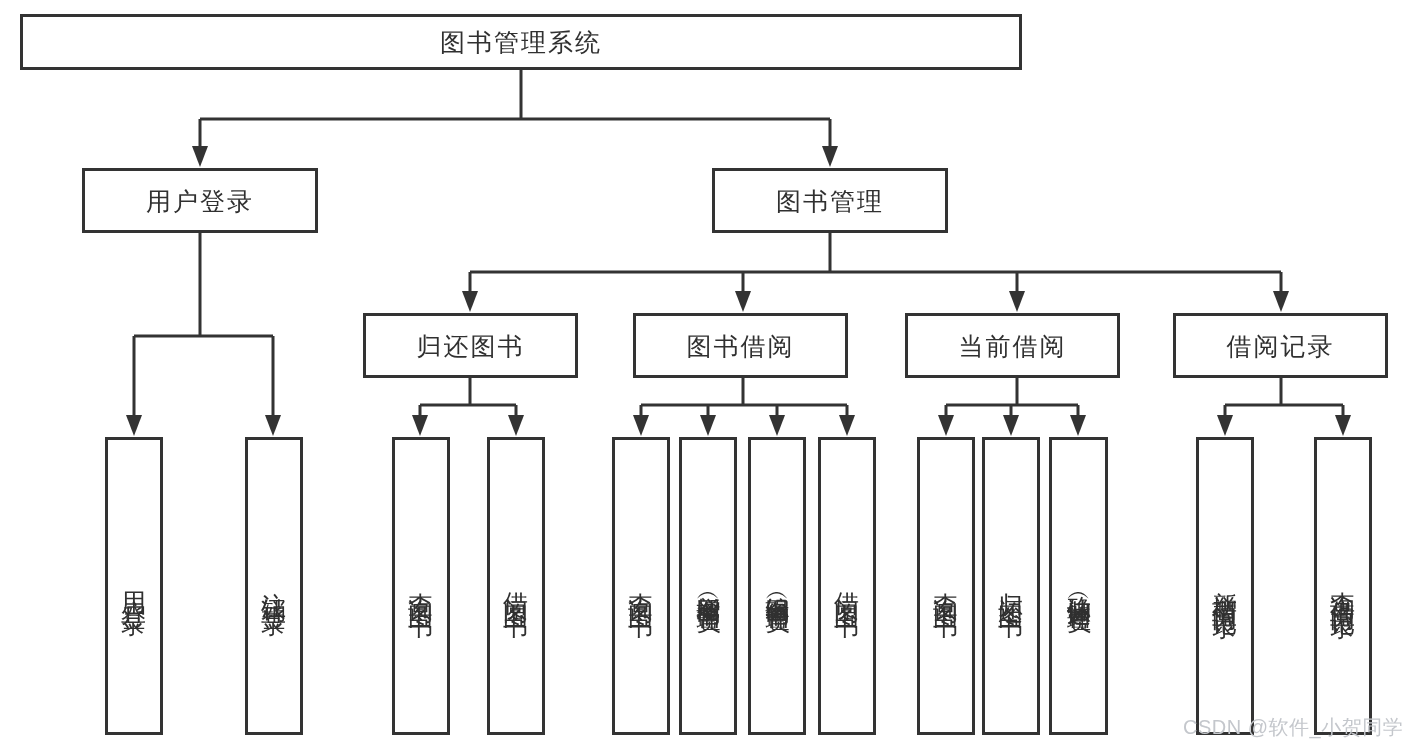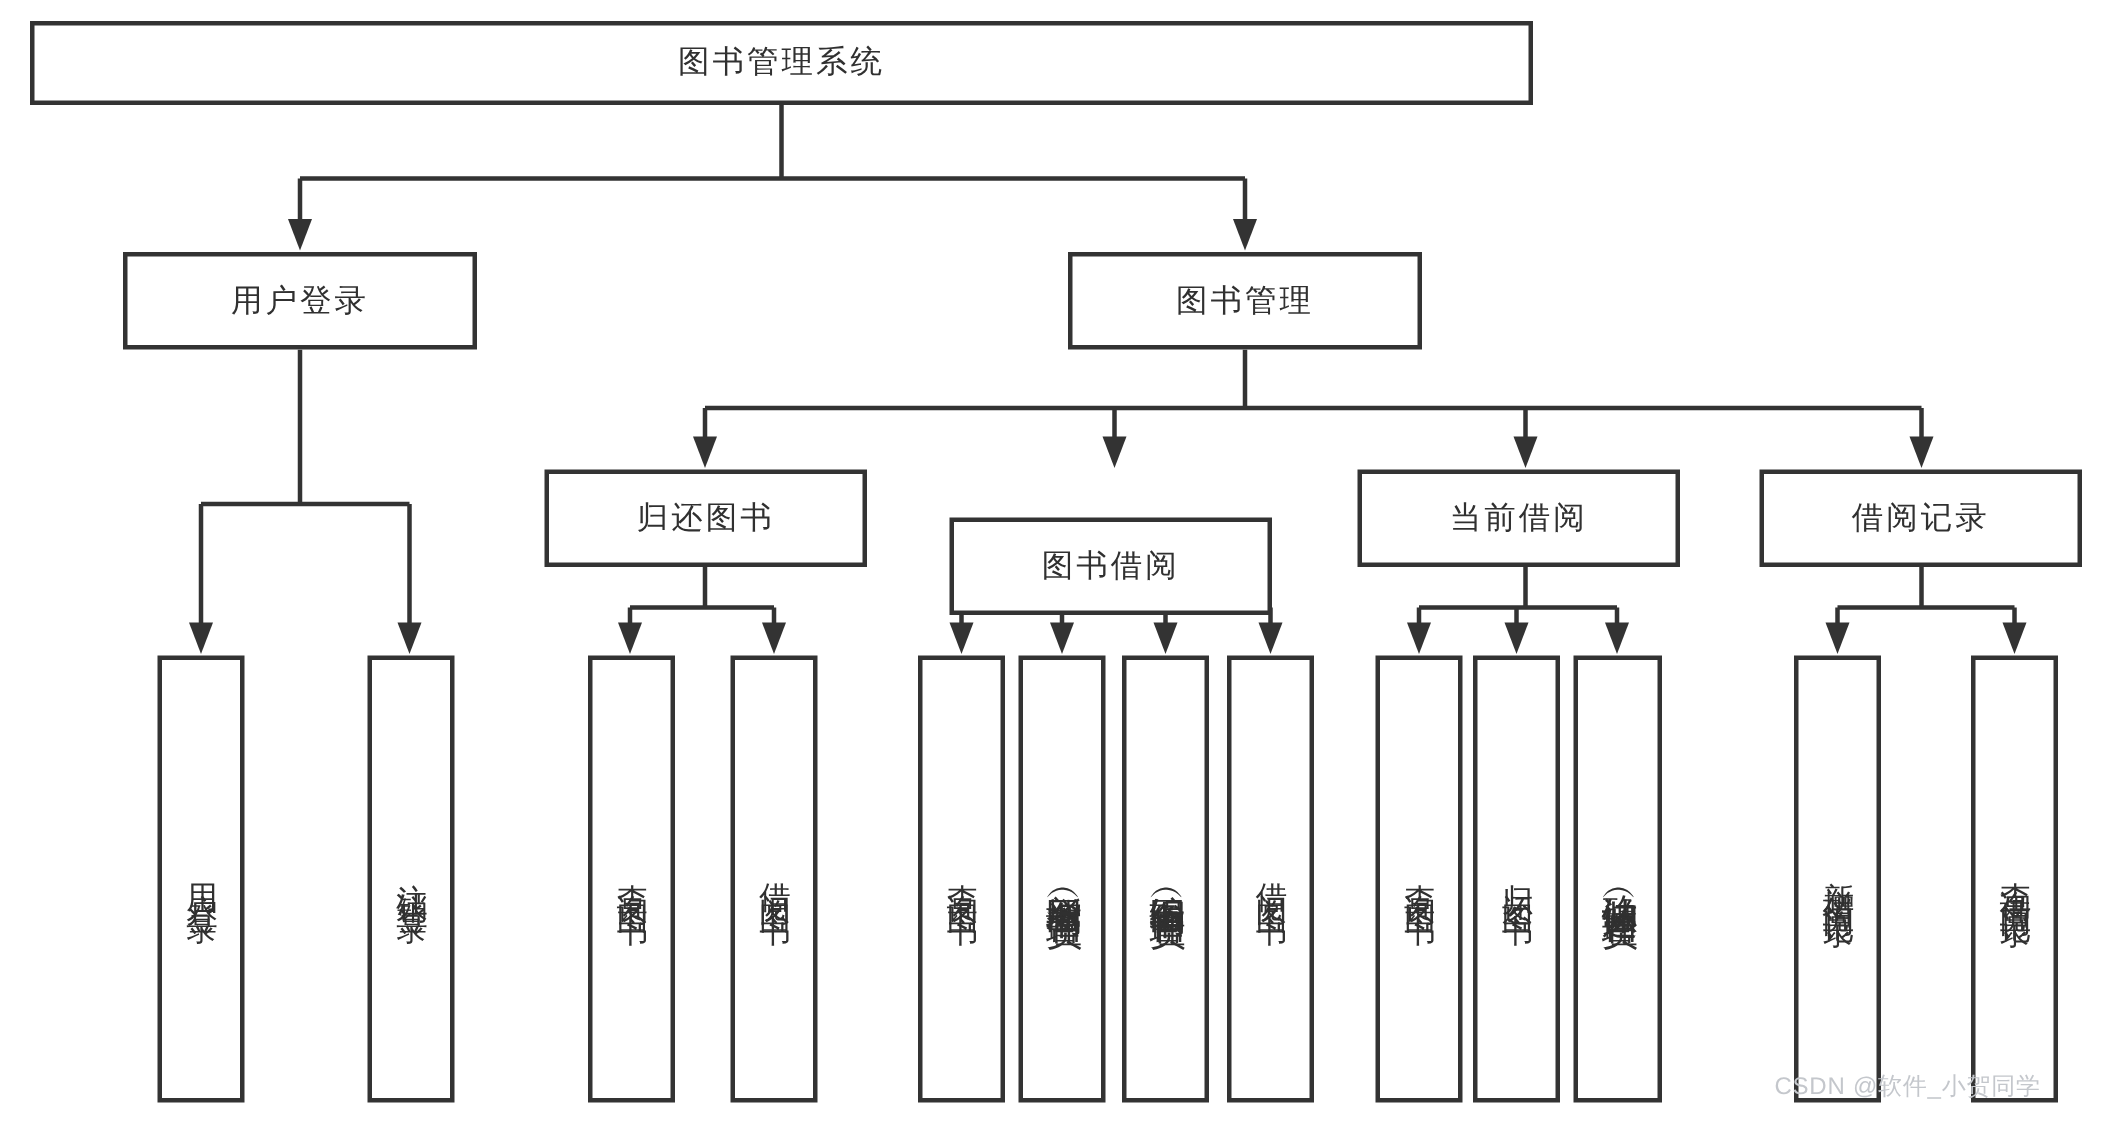--- a/index.html
+++ b/index.html
@@ -21,41 +21,41 @@
     position: absolute;
     box-sizing: border-box;
     background: #ffffff;
     border: 3px solid #333333;
     display: flex;
     align-items: center;
     justify-content: center;
     color: #303030;
   }
   .node .lbl {
-    font-size: 21px;
+    font-size: 25px;
     letter-spacing: 2px;
     white-space: nowrap;
     line-height: 1.2;
   }
   .vnode .lbl {
     writing-mode: vertical-rl;
     text-orientation: mixed;
     letter-spacing: 7px;
   }
   .vnode .lbl.g6 { letter-spacing: 5px; }
   .vnode .lbl.g9 { letter-spacing: 2px; font-size: 24px; }
 
   
   #n-root        { left: 20px;  top: 14px;  width: 1002px; height: 56px; }
   
   #n-user-login  { left: 82px;  top: 168px; width: 236px; height: 65px; }
   #n-book-mgmt   { left: 712px; top: 168px; width: 236px; height: 65px; }
   
   #n-new-rec     { left: 363px;  top: 313px; width: 215px; height: 65px; }
-  #n-book-borrow { left: 633px;  top: 313px; width: 215px; height: 65px; margin-top: 32px; }
+  #n-book-borrow { left: 633px;  top: 313px; width: 215px; height: 65px; }
   #n-current     { left: 905px;  top: 313px; width: 215px; height: 65px; }
   #n-records     { left: 1173px; top: 313px; width: 215px; height: 65px; }
   
   .vnode { top: 437px; width: 58px; height: 298px; }
   #v-ul-login   { left: 105px; }
   #v-ul-logout  { left: 245px; }
   #v-nbr-query  { left: 392px; }
   #v-nbr-borrow { left: 487px; }
   #v-bb-query   { left: 612px; }
   #v-bb-add     { left: 679px; }
@@ -64,21 +64,21 @@
   #v-cb-query   { left: 917px; }
   #v-cb-return  { left: 982px; }
   #v-cb-confirm { left: 1049px; width: 59px; }
   #v-br-add     { left: 1196px; }
   #v-br-query   { left: 1314px; }
 
   .watermark {
     position: absolute;
     left: 1183px;
     top: 714px;
-    font-size: 16px;
+    font-size: 20px;
     letter-spacing: 0.5px;
     color: #c4c7cc;
     white-space: nowrap;
     z-index: 5;
   }
 </style>
 </head>
 <body>
 
 <div class="canvas">

